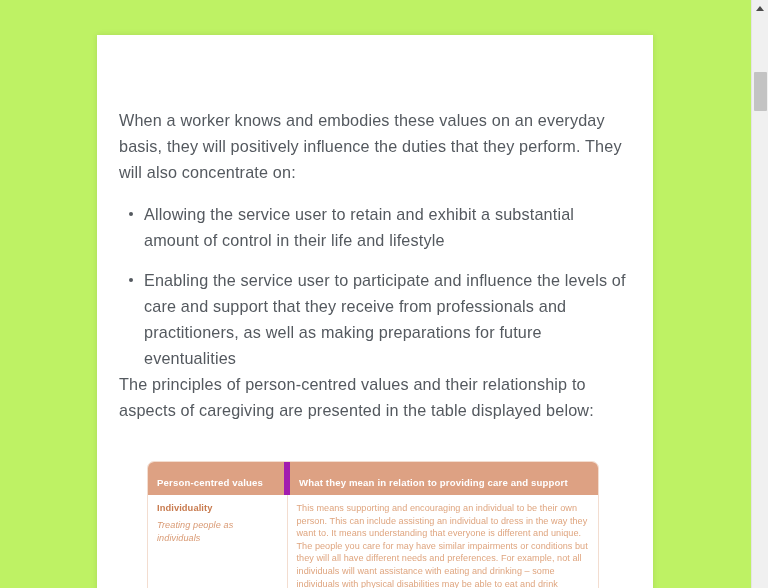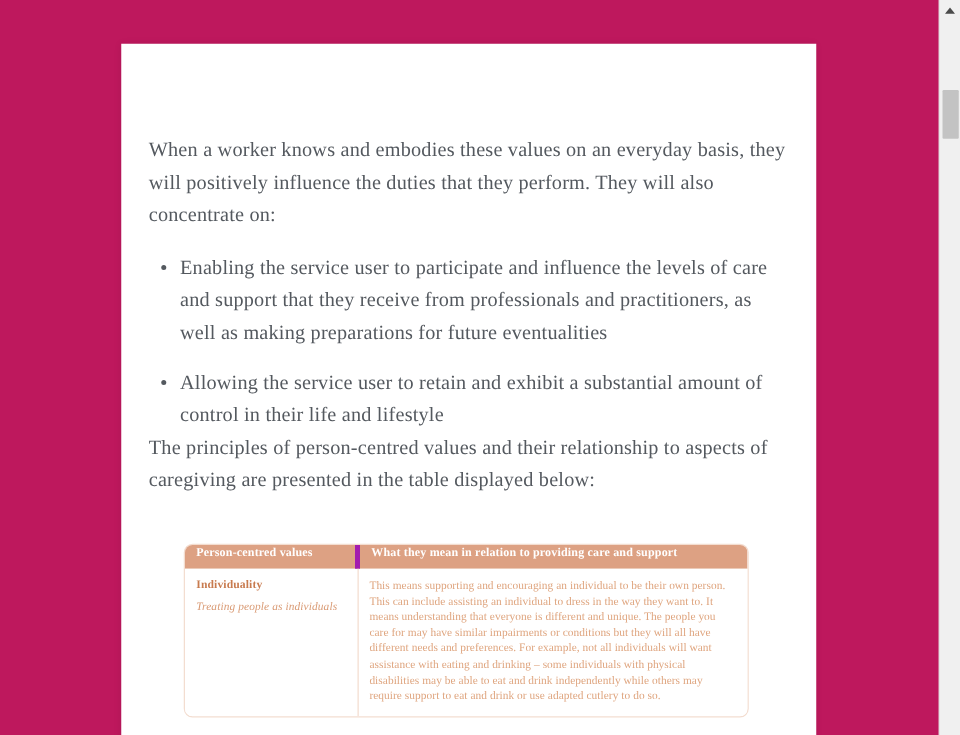--- a/index.html
+++ b/index.html
@@ -13,23 +13,22 @@
     overflow: hidden;
     background: #f7f6f5;
     font-family: "Liberation Sans", sans-serif;
     -webkit-font-smoothing: antialiased;
   }
 
   .viewport {
     position: relative;
     width: 768px;
     height: 588px;
-    background: #be185d;
+    background: #bef264;
     overflow: hidden;
-    font-family: Liberation Serif, serif;
   }
 
   
   .page-card {
     position: absolute;
     left: 97px;
     top: 35px;
     width: 556px;
     height: 600px;
     background: #ffffff;
@@ -98,27 +97,27 @@
     width: 100%;
     border-collapse: collapse;
     table-layout: fixed;
   }
   table.pcv thead th {
     background: #dda183;
     color: #ffffff;
     font-size: 9.6px;
     font-weight: 700;
     text-align: left;
-    padding: 0 8px 6px 9px;
+    padding: 14px 8px 6px 9px;
     letter-spacing: 0.015em;
     line-height: 13px;
     vertical-align: middle;
   }
   table.pcv thead th.col-left  { width: 119px; }
-  table.pcv thead th.col-right { width: auto; border-left: 4px solid #a21caf; }
+  table.pcv thead th.col-right { width: auto; border-left: 6px solid #a21caf; }
 
   table.pcv tbody td {
     vertical-align: top;
     padding: 7px 9px 10px 9px;
     background: #ffffff;
   }
   table.pcv tbody td.cell-left {
     border-right: 1px solid #f3ddd0;
   }
   .cell-title {
@@ -187,22 +186,22 @@
 <body>
 
 <div class="viewport">
 
   <div class="page-card">
     <div class="content">
 
       <p class="para">When a worker knows and embodies these values on an everyday basis, they will positively influence the duties that they perform. They will also concentrate on:</p>
 
       <ul class="bullets">
+        <li>Allowing the service user to retain and exhibit a substantial amount of control in their life and lifestyle</li>
         <li>Enabling the service user to participate and influence the levels of care and support that they receive from professionals and practitioners, as well as making preparations for future eventualities</li>
-        <li>Allowing the service user to retain and exhibit a substantial amount of control in their life and lifestyle</li>
       </ul>
 
       <p class="para second">The principles of person-centred values and their relationship to aspects of caregiving are presented in the table displayed below:</p>
 
       <div class="table-wrap">
         <table class="pcv">
           <thead>
             <tr>
               <th class="col-left">Person-centred values</th>
               <th class="col-right">What they mean in relation to providing care and support</th>

